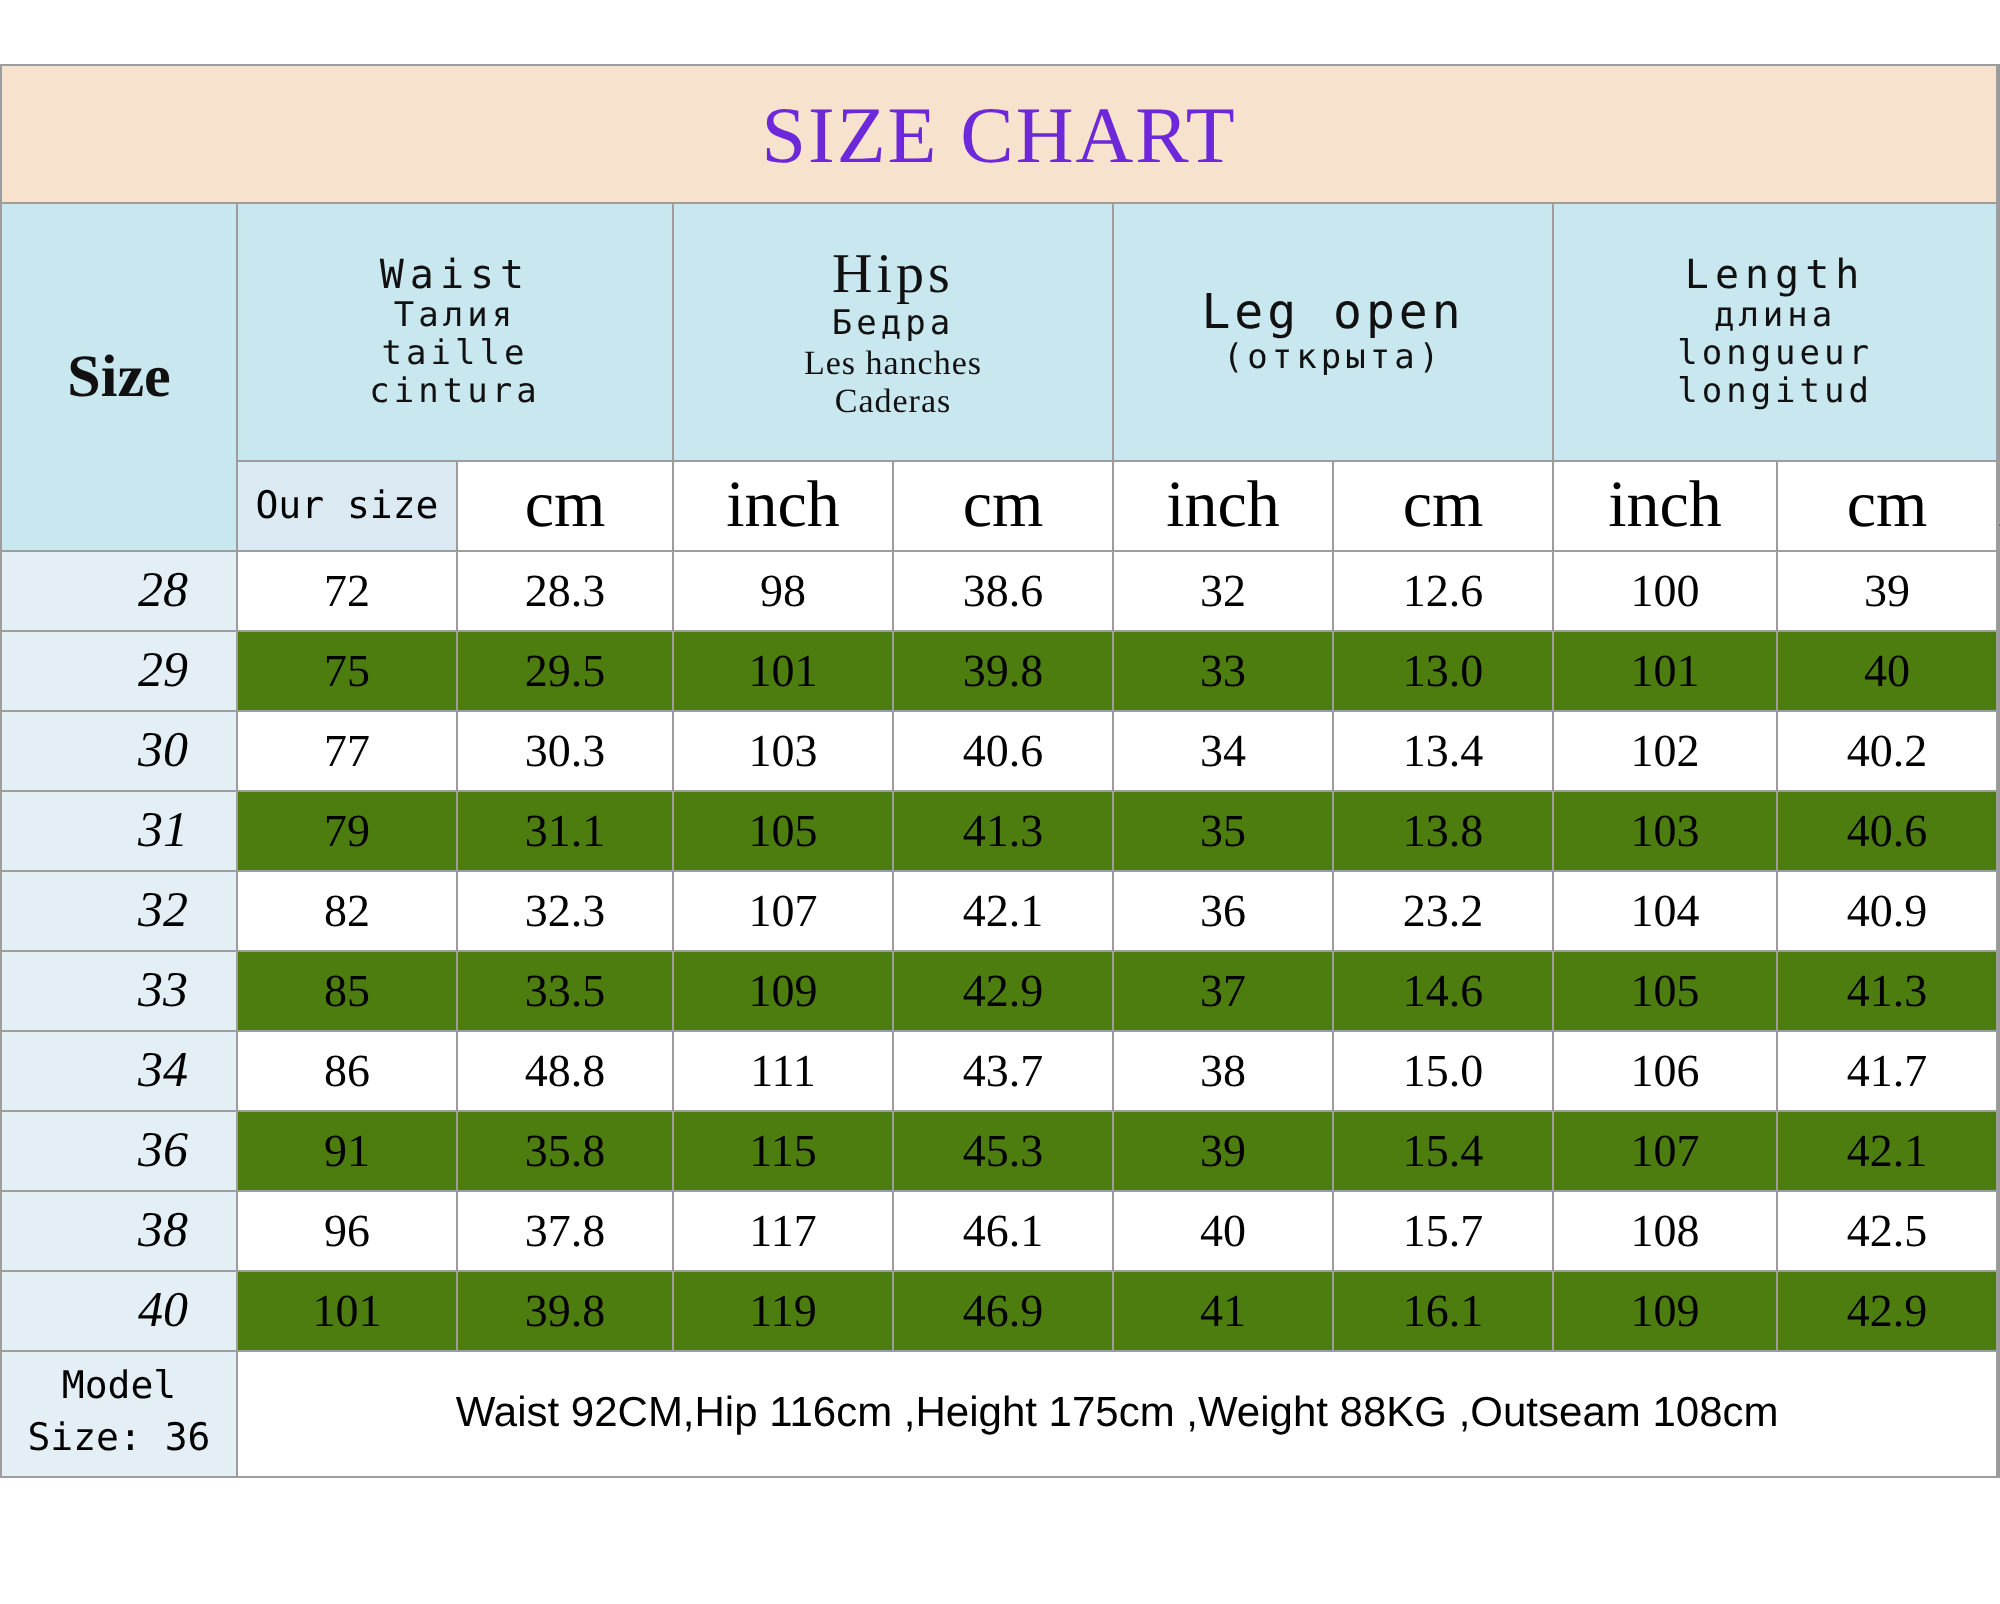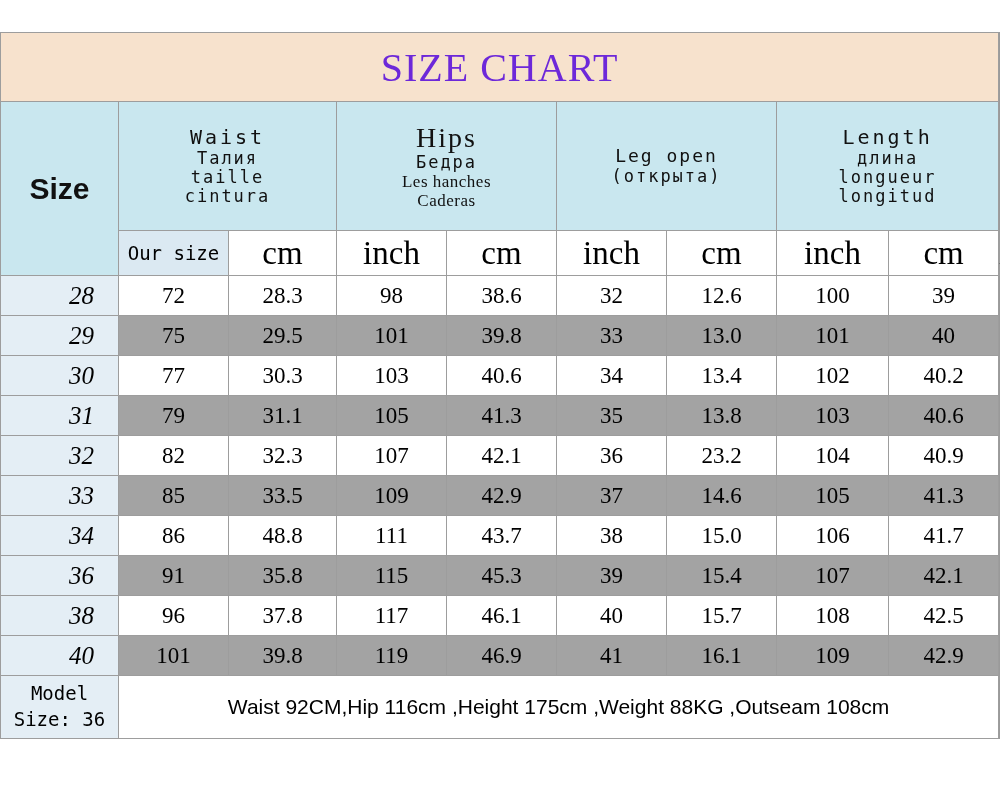--- a/index.html
+++ b/index.html
@@ -68,25 +68,25 @@
     display: block;
   }
   .hdr-sub.serif {
     font-family: "Liberation Serif", serif;
     letter-spacing: 0.5px;
     font-size: 17px;
   }
   .size-word {
     font-size: 30px;
     font-weight: bold;
-    font-family: Liberation Sans, sans-serif;
+    font-family: Liberation Serif, serif;
     margin-top: 36px;
   }
   .legopen-main {
-    font-size: 18px;
+    font-size: 24px;
     letter-spacing: 2px;
     font-family: "DejaVu Sans Mono", monospace;
   }
   
   .unit-row td {
     height: 44px;
     background: #ffffff;
     font-size: 33px;
     font-family: "Liberation Serif", serif;
   }
@@ -103,21 +103,21 @@
     font-size: 23px;
     font-family: "Liberation Serif", serif;
   }
   .data-row td.sizecol {
     background: #e4eef5;
     font-style: italic;
     font-size: 25px;
     padding-left: 44px;
   }
   .data-row.odd td { background: #ffffff; }
-  .data-row.even td { background: #a3a3a3; }
+  .data-row.even td { background: #4d7c0f; }
   .data-row td.sizecol { background: #e4eef5 !important; }
   
   .model-row td {
     height: 62px;
     background: #ffffff;
   }
   .model-label {
     background: #e4eef5 !important;
     font-size: 19px;
     font-family: "DejaVu Sans Mono", monospace;

